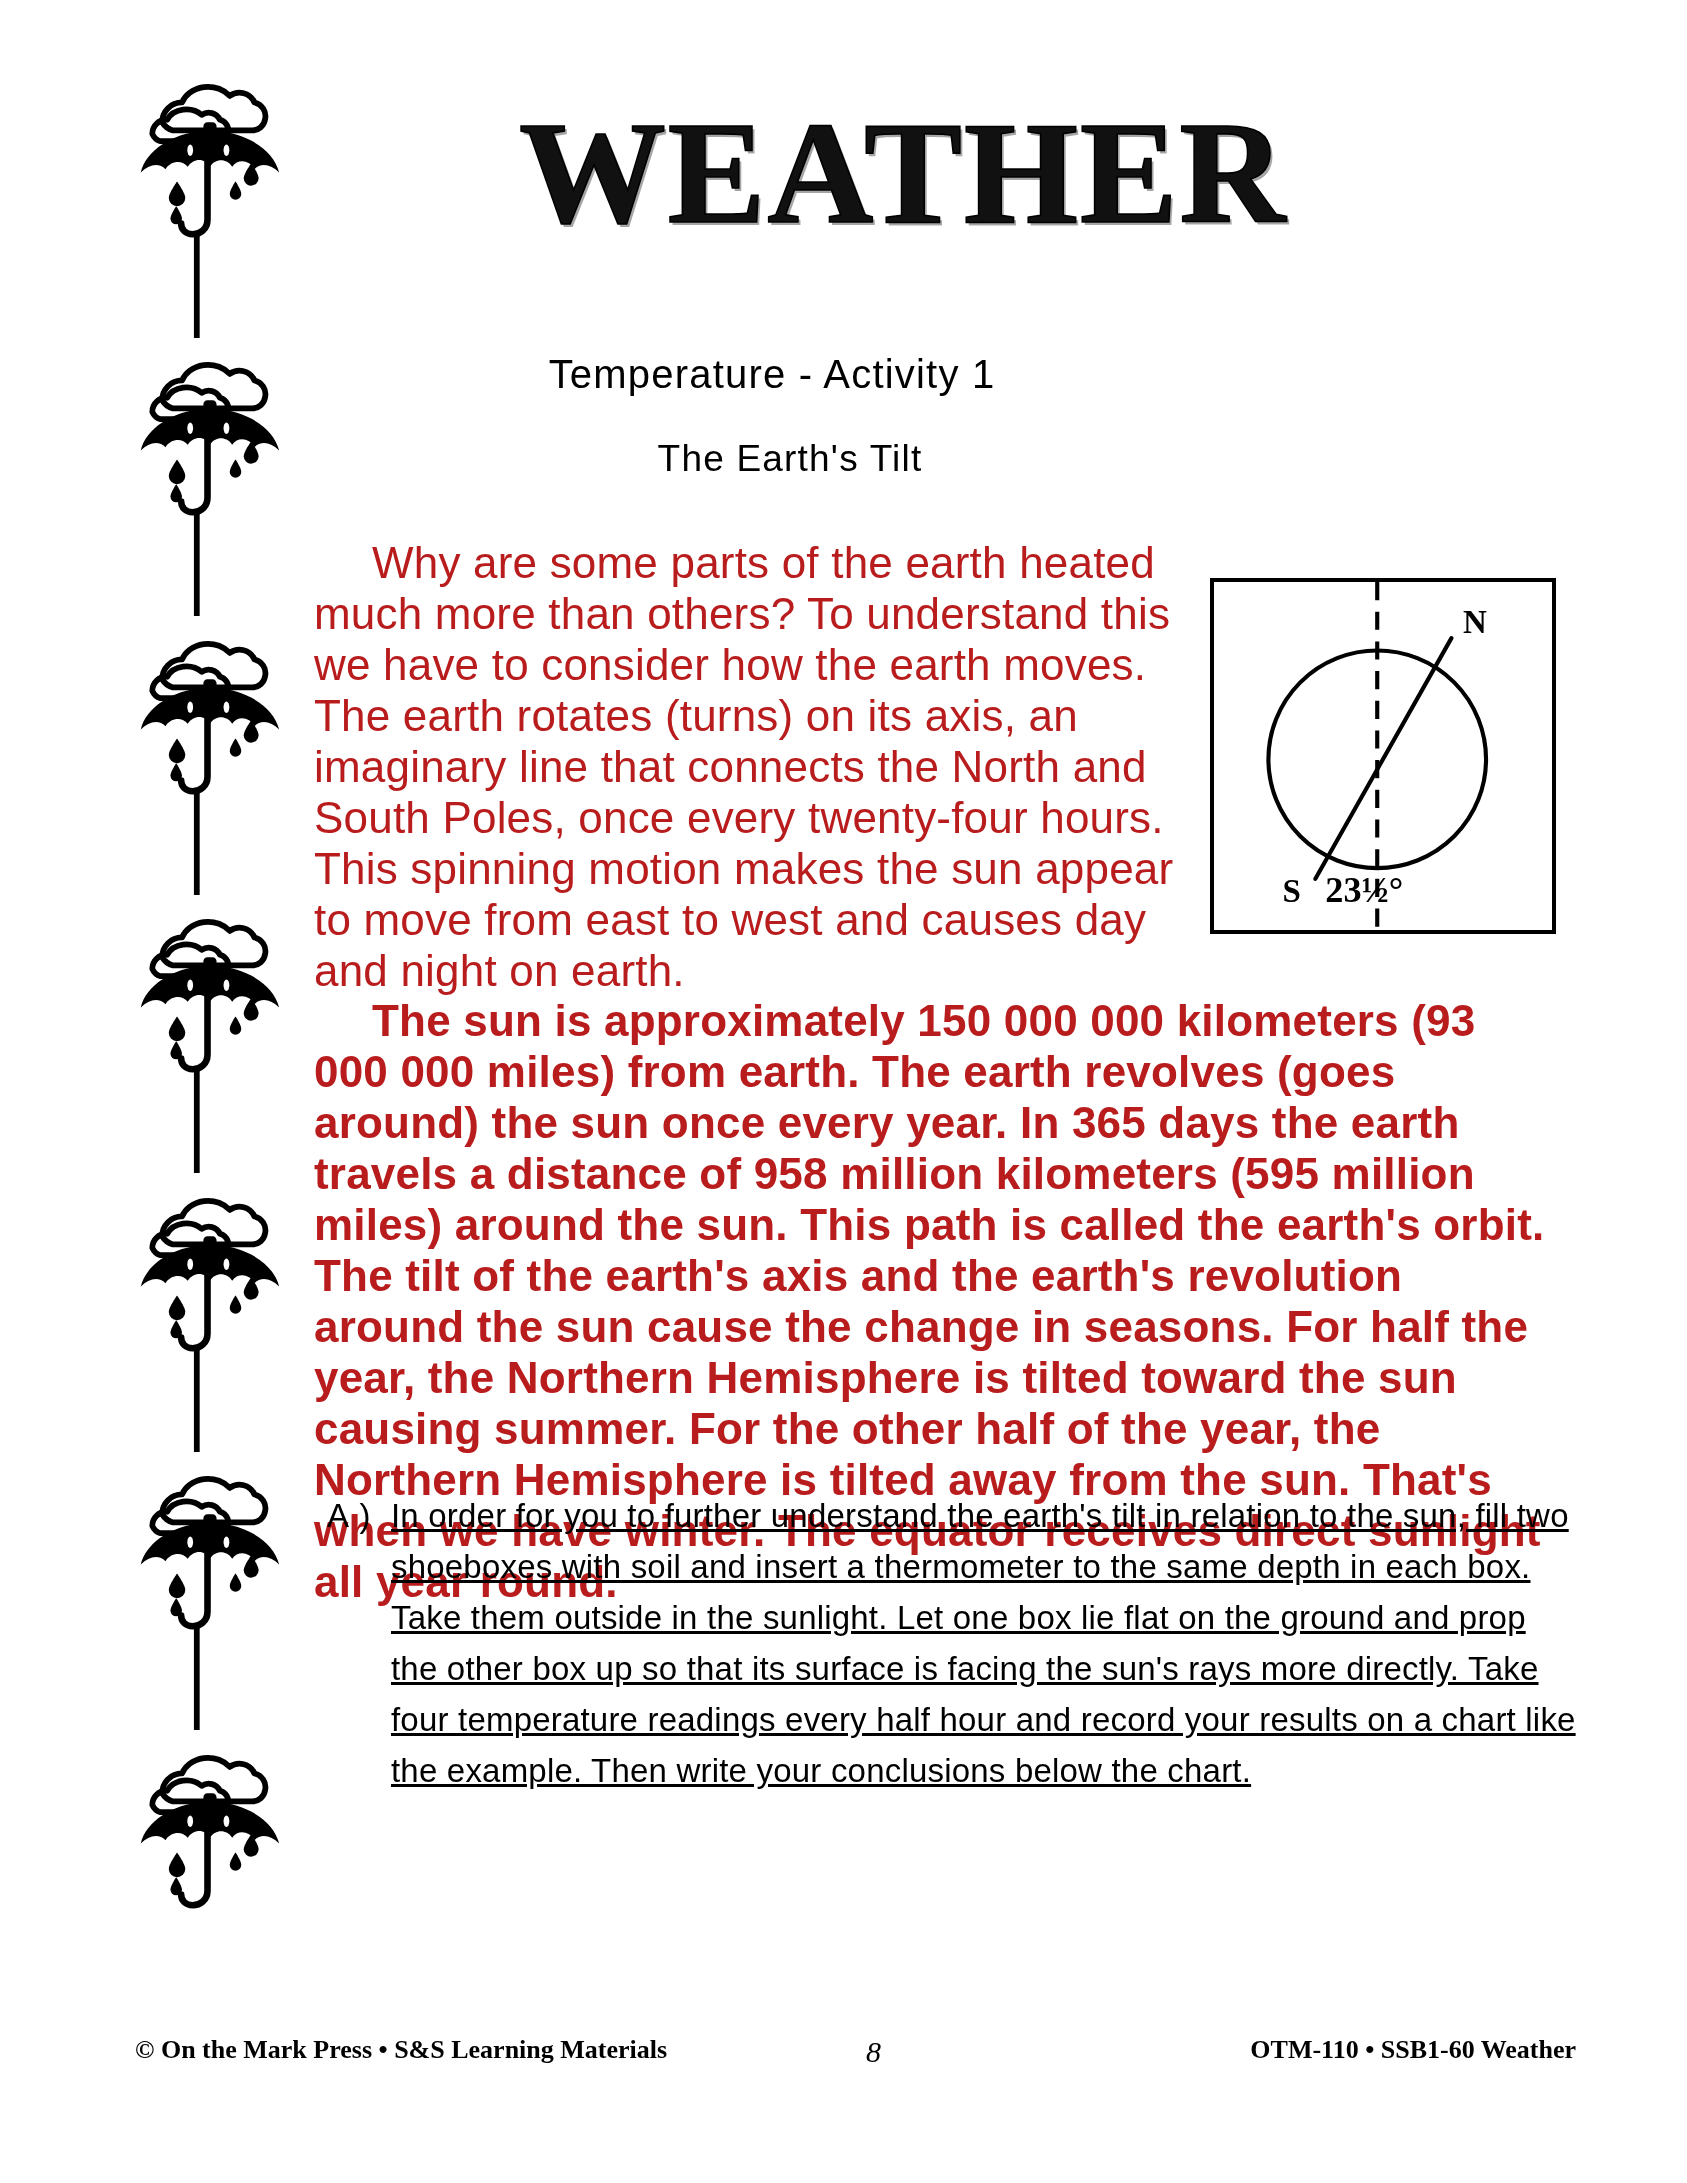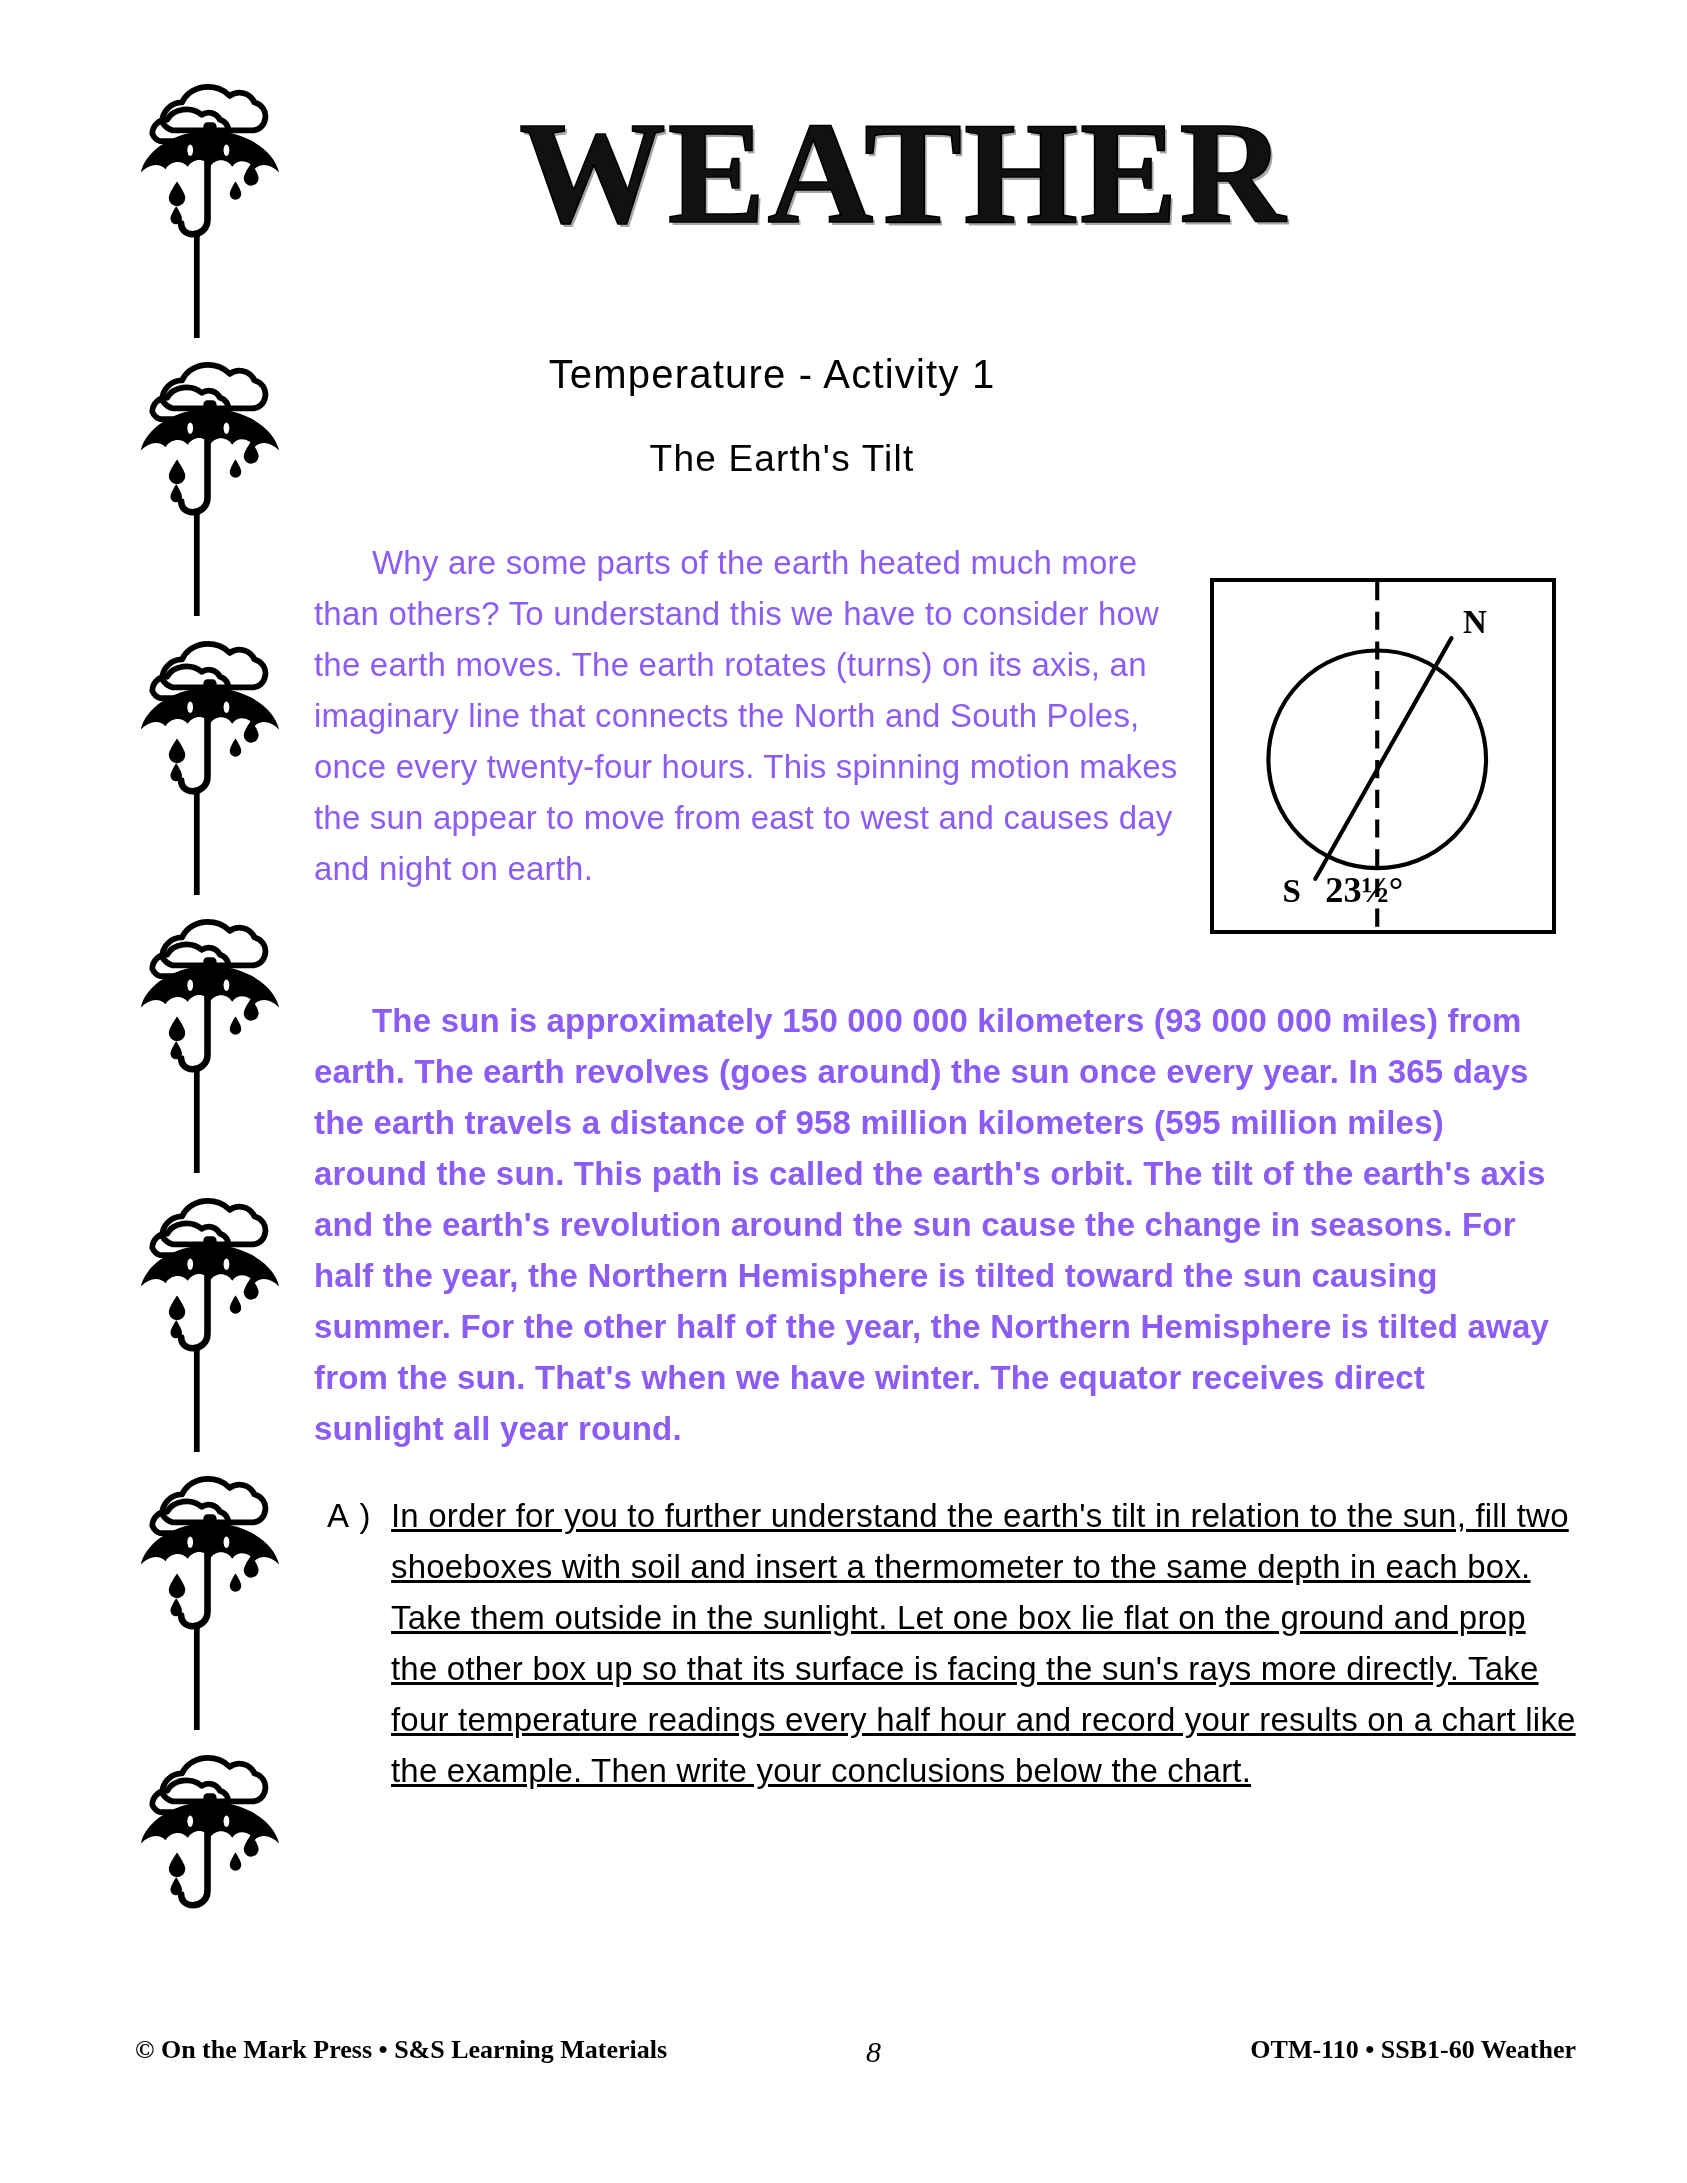--- a/index.html
+++ b/index.html
@@ -62,36 +62,36 @@
     left: 330px;
     top: 352px;
     width: 824px;
     text-align: center;
     font-size: 40px;
     letter-spacing: 1.2px;
     white-space: nowrap;
   }
   #subtitle-2 {
     position: absolute;
-    left: 340px;
+    left: 348px;
     top: 438px;
     width: 824px;
     text-align: center;
     font-size: 37px;
     letter-spacing: 1.2px;
     white-space: nowrap;
   }
 
   
   .body-text {
     position: absolute;
-    font-size: 33px;
+    font-size: 44px;
     line-height: 51px;
     letter-spacing: 0.2px;
-    color: #8b5cf6;
+    color: #b91c1c;
   }
   #para-1 {
     left: 284px;
     top: 537px;
     width: 865px;
     text-indent: 58px;
   }
   #para-2 {
     left: 284px;
     top: 995px;

